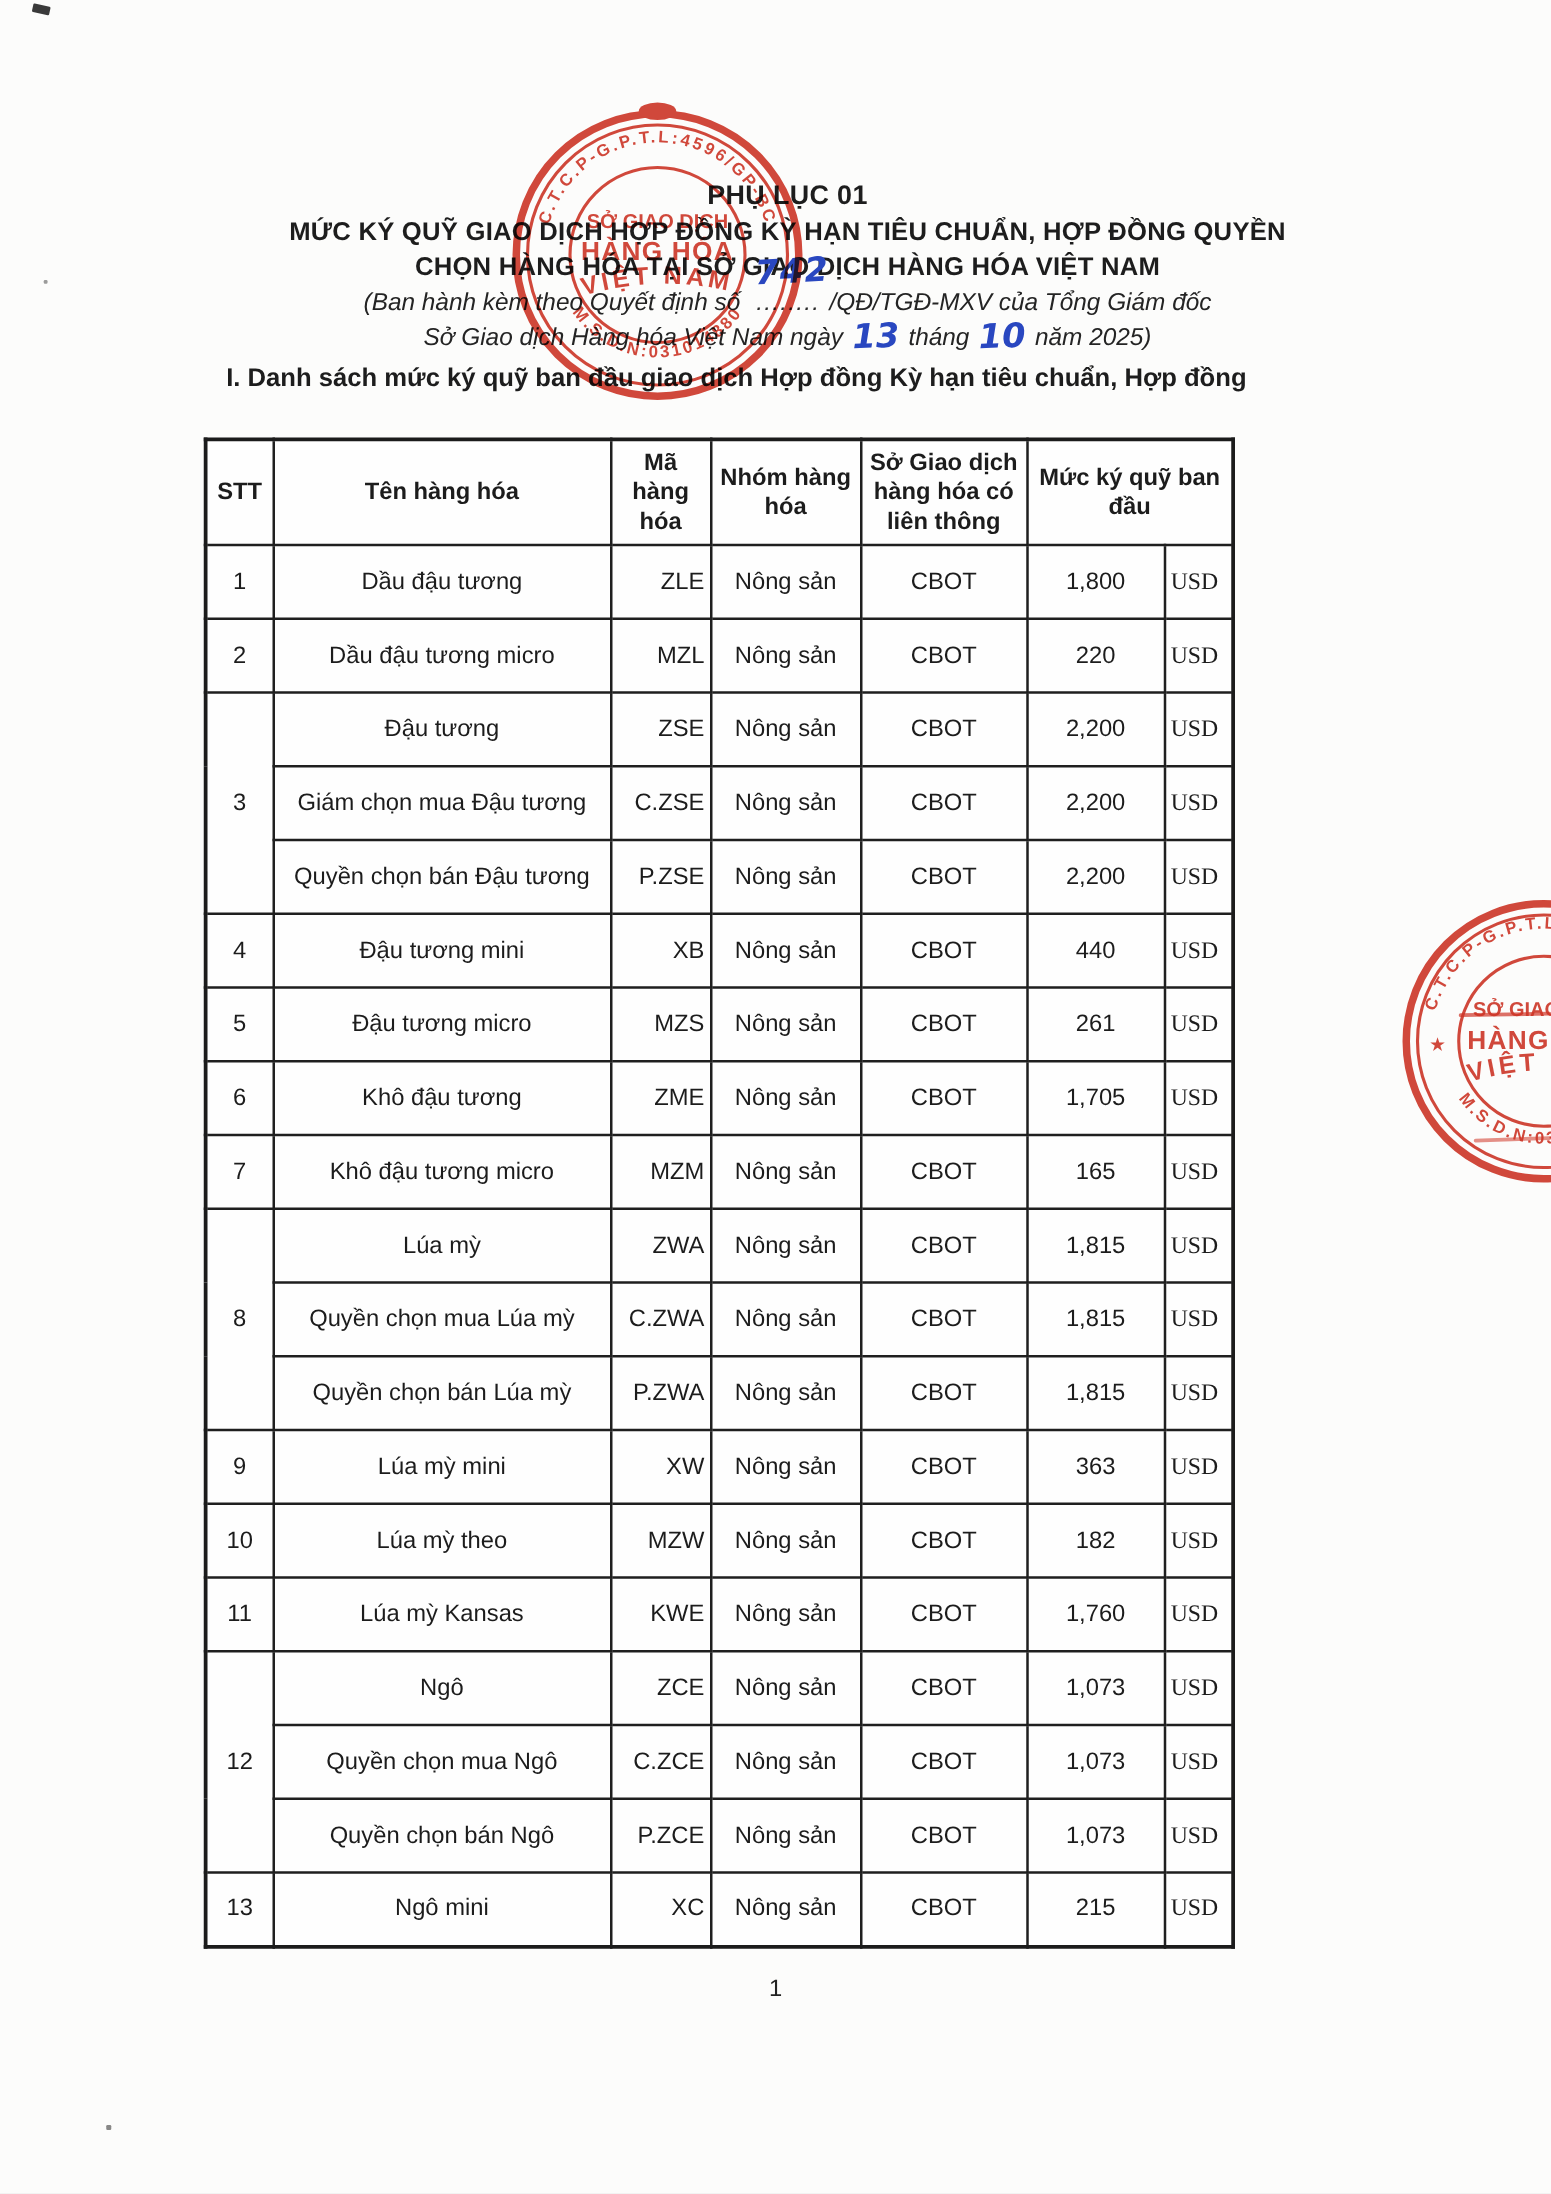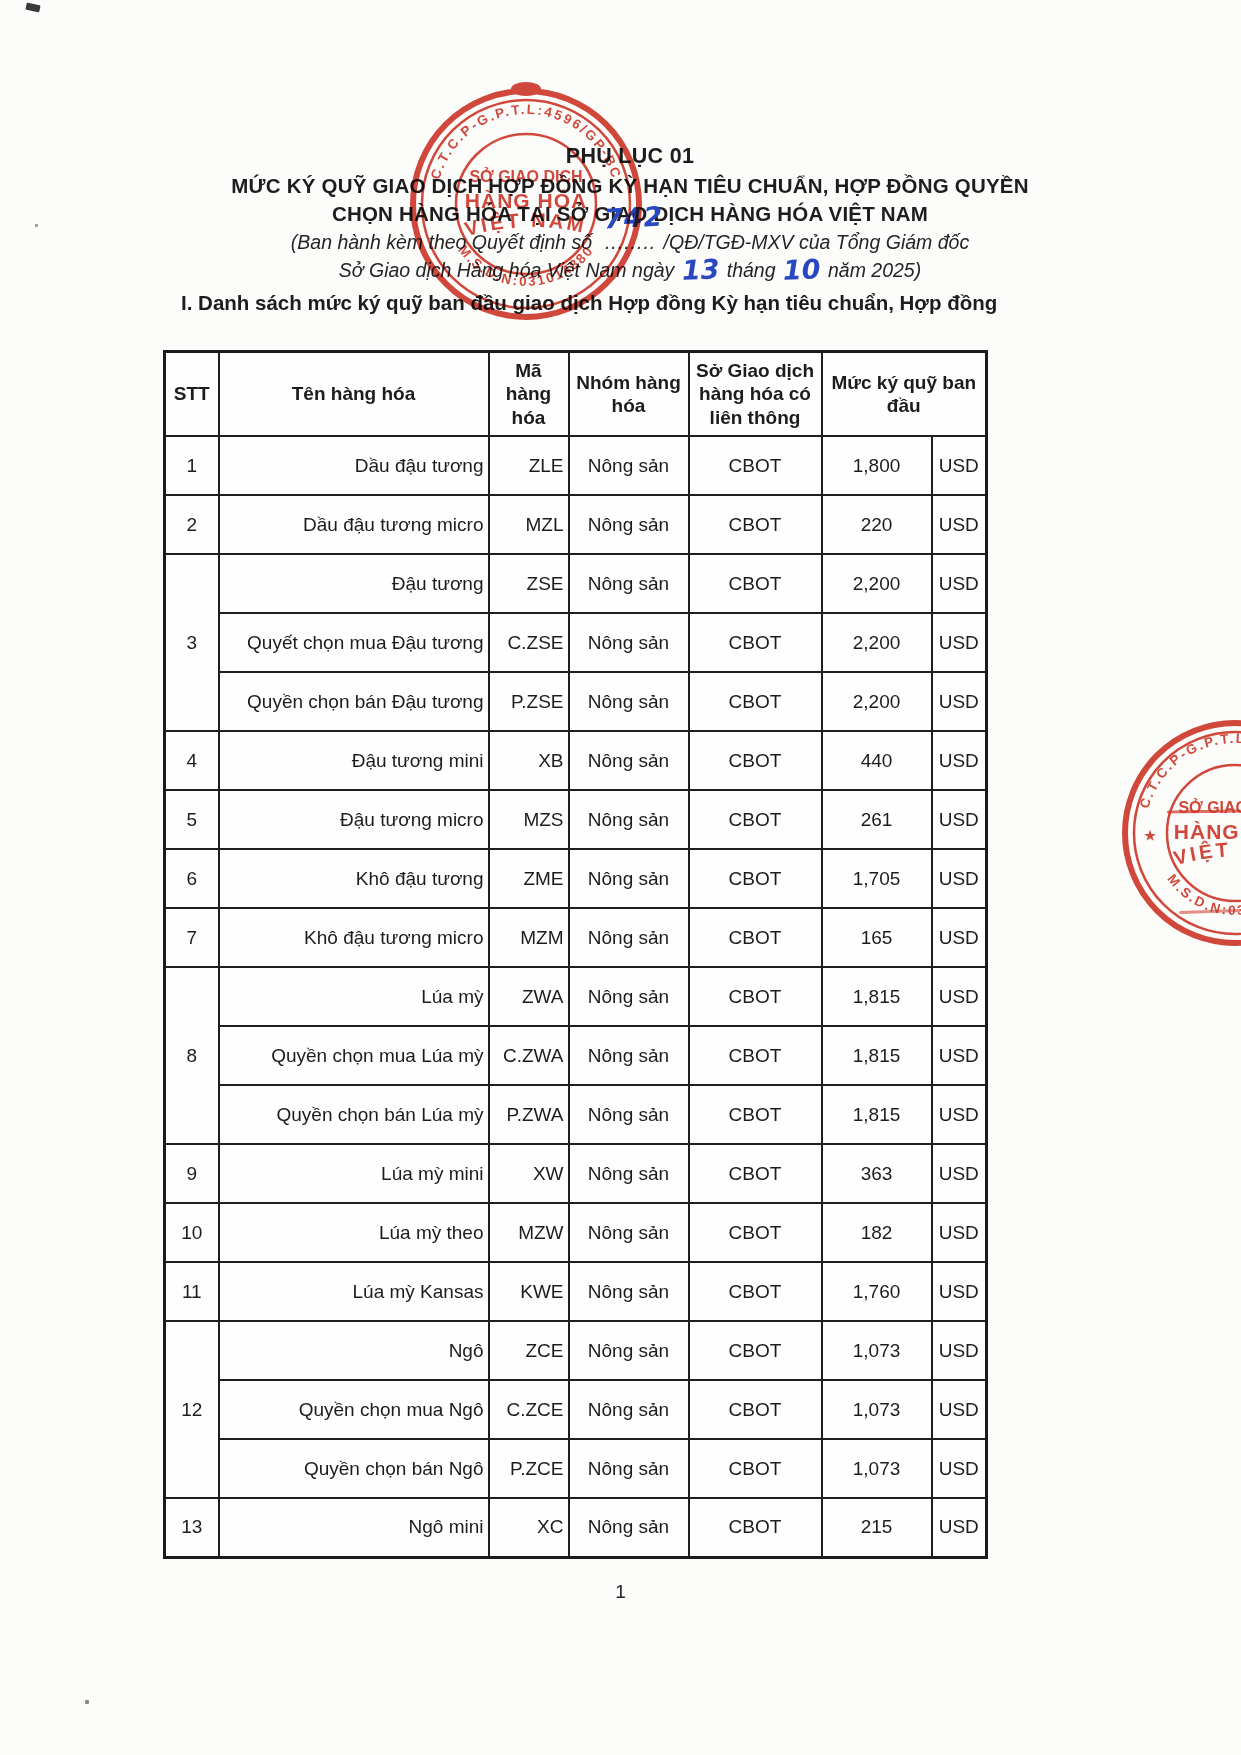--- a/index.html
+++ b/index.html
@@ -52,26 +52,26 @@
     padding:2px 4px;
     background:transparent;
   }
   table.margin-table{border:3px solid #1b1b1b;}
   thead th{
     font-weight:bold;text-align:center;vertical-align:middle;
     height:78px;line-height:1.22;font-size:19px;
   }
   tbody tr{height:59px;}
   td.c-stt{text-align:center;}
-  td.c-name{text-align:right;padding-left:14px;border-radius:23px;}
+  td.c-name{text-align:center;padding-left:14px;border-radius:23px;}
   td.c-code{text-align:right;}
   td.c-group{text-align:center;}
   td.c-exch{text-align:center;}
   td.c-margin{text-align:center;}
-  td.c-cur{text-align:center;}
+  td.c-cur{text-align:left;font-family:Liberation Serif, serif;}
   
   .stamp{position:absolute;mix-blend-mode:multiply;opacity:.9;}
   .stamp-top{left:406px;top:80px;width:242px;height:248px;}
   .stamp-right{left:1115px;top:713px;width:240px;height:240px;}
   .red-line{position:absolute;background:#cf3526;border-radius:2px;}
   .red-line.l1{left:1167px;top:810px;width:74px;height:3px;opacity:.7;transform:rotate(-1deg);}
   .red-line.l2{left:1179px;top:910px;width:62px;height:3px;opacity:.55;transform:rotate(-2deg);}
   
   .page-number{
     position:absolute;left:0;top:1581px;width:1241px;
@@ -150,21 +150,21 @@
         <tr>
           <td class="c-stt" rowspan="3">3</td>
           <td class="c-name">Đậu tương</td>
           <td class="c-code">ZSE</td>
           <td class="c-group">Nông sản</td>
           <td class="c-exch">CBOT</td>
           <td class="c-margin">2,200</td>
           <td class="c-cur">USD</td>
         </tr>
         <tr>
-          <td class="c-name">Quyết chọn mua Đậu tương</td>
+          <td class="c-name">Giám chọn mua Đậu tương</td>
           <td class="c-code">C.ZSE</td>
           <td class="c-group">Nông sản</td>
           <td class="c-exch">CBOT</td>
           <td class="c-margin">2,200</td>
           <td class="c-cur">USD</td>
         </tr>
         <tr>
           <td class="c-name">Quyền chọn bán Đậu tương</td>
           <td class="c-code">P.ZSE</td>
           <td class="c-group">Nông sản</td>

